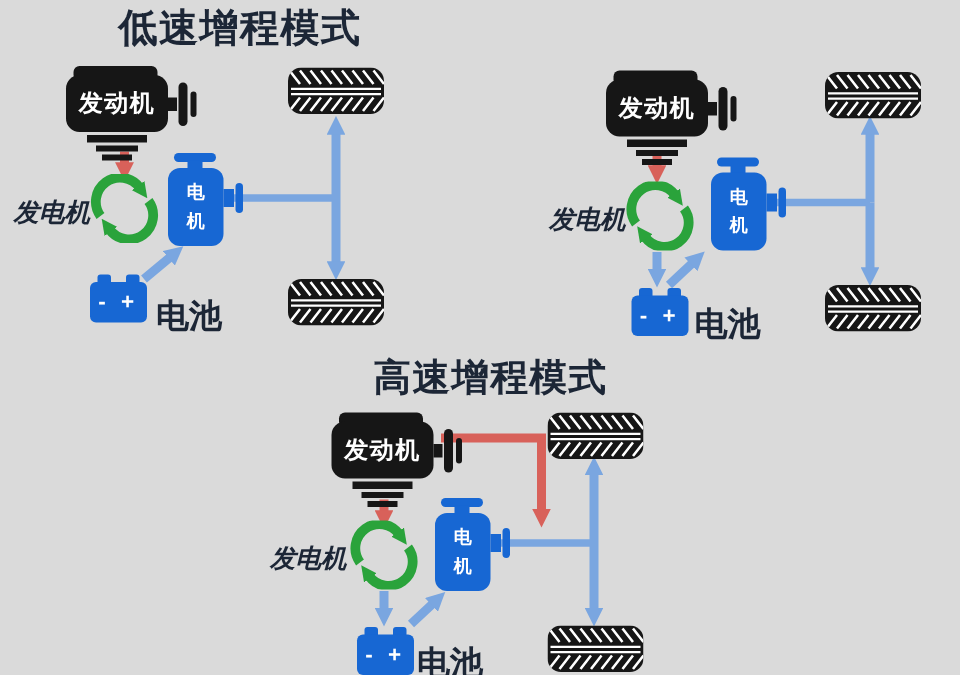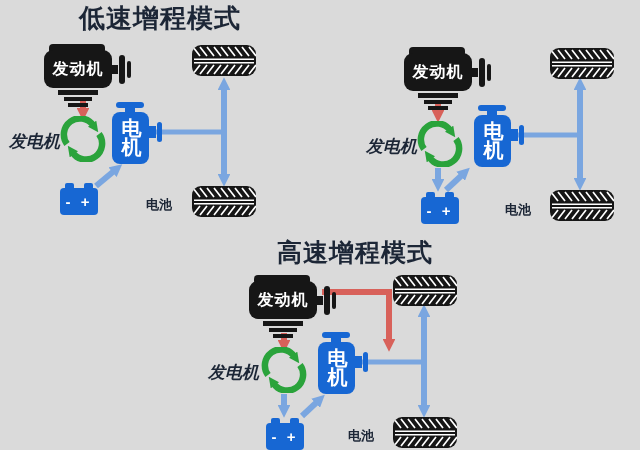--- a/index.html
+++ b/index.html
@@ -11,21 +11,21 @@
   }
   .canvas{position:absolute;left:0;top:0;width:640px;height:450px;}
   .diagram{position:absolute;}
   .conn{position:absolute;left:0;top:0;}
   .title{
     position:absolute;font-weight:bold;color:#1c2636;
     text-align:center;letter-spacing:1px;line-height:1.1;
   }
   .lbl{position:absolute;font-weight:bold;color:#1c2636;}
   .lbl.gen{font-size:17px;text-align:right;font-style:italic;}
-  .lbl.bat{font-size:13px;margin-left:42px;}
+  .lbl.bat{font-size:22px;}
 
   
   .r{stroke:#d8615a;stroke-width:6;fill:none;marker-end:url(#ah-red);}
   .b{stroke:#7aa6e0;stroke-width:6;fill:none;marker-end:url(#ah-blue);}
   .bl{stroke:#7aa6e0;stroke-width:5;fill:none;}
 
   
   .engine{position:absolute;width:90px;height:64px;font-family:Liberation Serif, serif;}
   .engine div{position:absolute;background:#161616;}
   .e-top{left:5px;top:0;width:56px;height:10px;border-radius:4px;}
@@ -40,22 +40,22 @@
   .e-s3{left:24px;top:59px;width:20px;height:4px;}
 
   
   .motor{position:absolute;width:52px;height:64px;}
   .motor div{position:absolute;background:#1767d3;}
   .m-tbar{left:4px;top:0;width:28px;height:6px;border-radius:3px;}
   .m-tstem{left:13px;top:5px;width:10px;height:7px;}
   .m-body{left:0;top:10px;width:37px;height:52px;border-radius:8px;
     display:flex;align-items:center;justify-content:center;}
   .m-label{position:static!important;background:none!important;
-    width:18px;line-height:19px;text-align:left;color:#fff;
-    font-weight:bold;font-size:20px;word-break:break-all;}
+    width:18px;line-height:19px;text-align:center;color:#fff;
+    font-weight:bold;font-size:12px;word-break:break-all;}
   .m-shaft{left:37px;top:24px;width:7px;height:12px;}
   .m-flange{left:45px;top:20px;width:5px;height:20px;border-radius:2.5px;}
 
   
   .battery{position:absolute;width:40px;height:33px;}
   .battery div{position:absolute;background:#1767d3;}
   .bt-l{left:5px;top:0;width:9px;height:7px;border-radius:2px;}
   .bt-r{left:24px;top:0;width:9px;height:7px;border-radius:2px;}
   .bt-body{left:0;top:5px;width:38px;height:27px;border-radius:4px;
     display:flex;align-items:center;justify-content:center;
@@ -191,21 +191,21 @@
     </div>
     <div class="lbl bat" style="left:133px;top:201px;">电池</div>
     <svg class="tire" style="left:220px;top:48px;" viewBox="0 0 64 31">
         <use href="#tire-sym"></use>
       </svg>
     <svg class="tire" style="left:220px;top:190px;" viewBox="0 0 64 31">
         <use href="#tire-sym"></use>
       </svg>
   </div>
 
-  <div class="diagram" style="left:172px;top:235px;width:330px;height:215px;">
+  <div class="diagram" style="left:144px;top:235px;width:330px;height:215px;">
     <div class="title" style="left:53px;top:4px;width:260px;font-size:25px;">高速增程模式</div>
     <svg class="conn" width="330" height="215" viewBox="0 0 330 215">
       <path class="r" d="M112,98 V107"></path>
       <path class="r" d="M150,57 H217 V106" stroke-linejoin="miter"></path>
       <path class="b" d="M112,159 V172"></path>
       <path class="b" d="M130,181 L145,167"></path>
       <path class="bl" d="M190,127 H252"></path>
       <path class="b" d="M252,127 V80"></path>
       <path class="b" d="M252,127 V172"></path>
     </svg>

